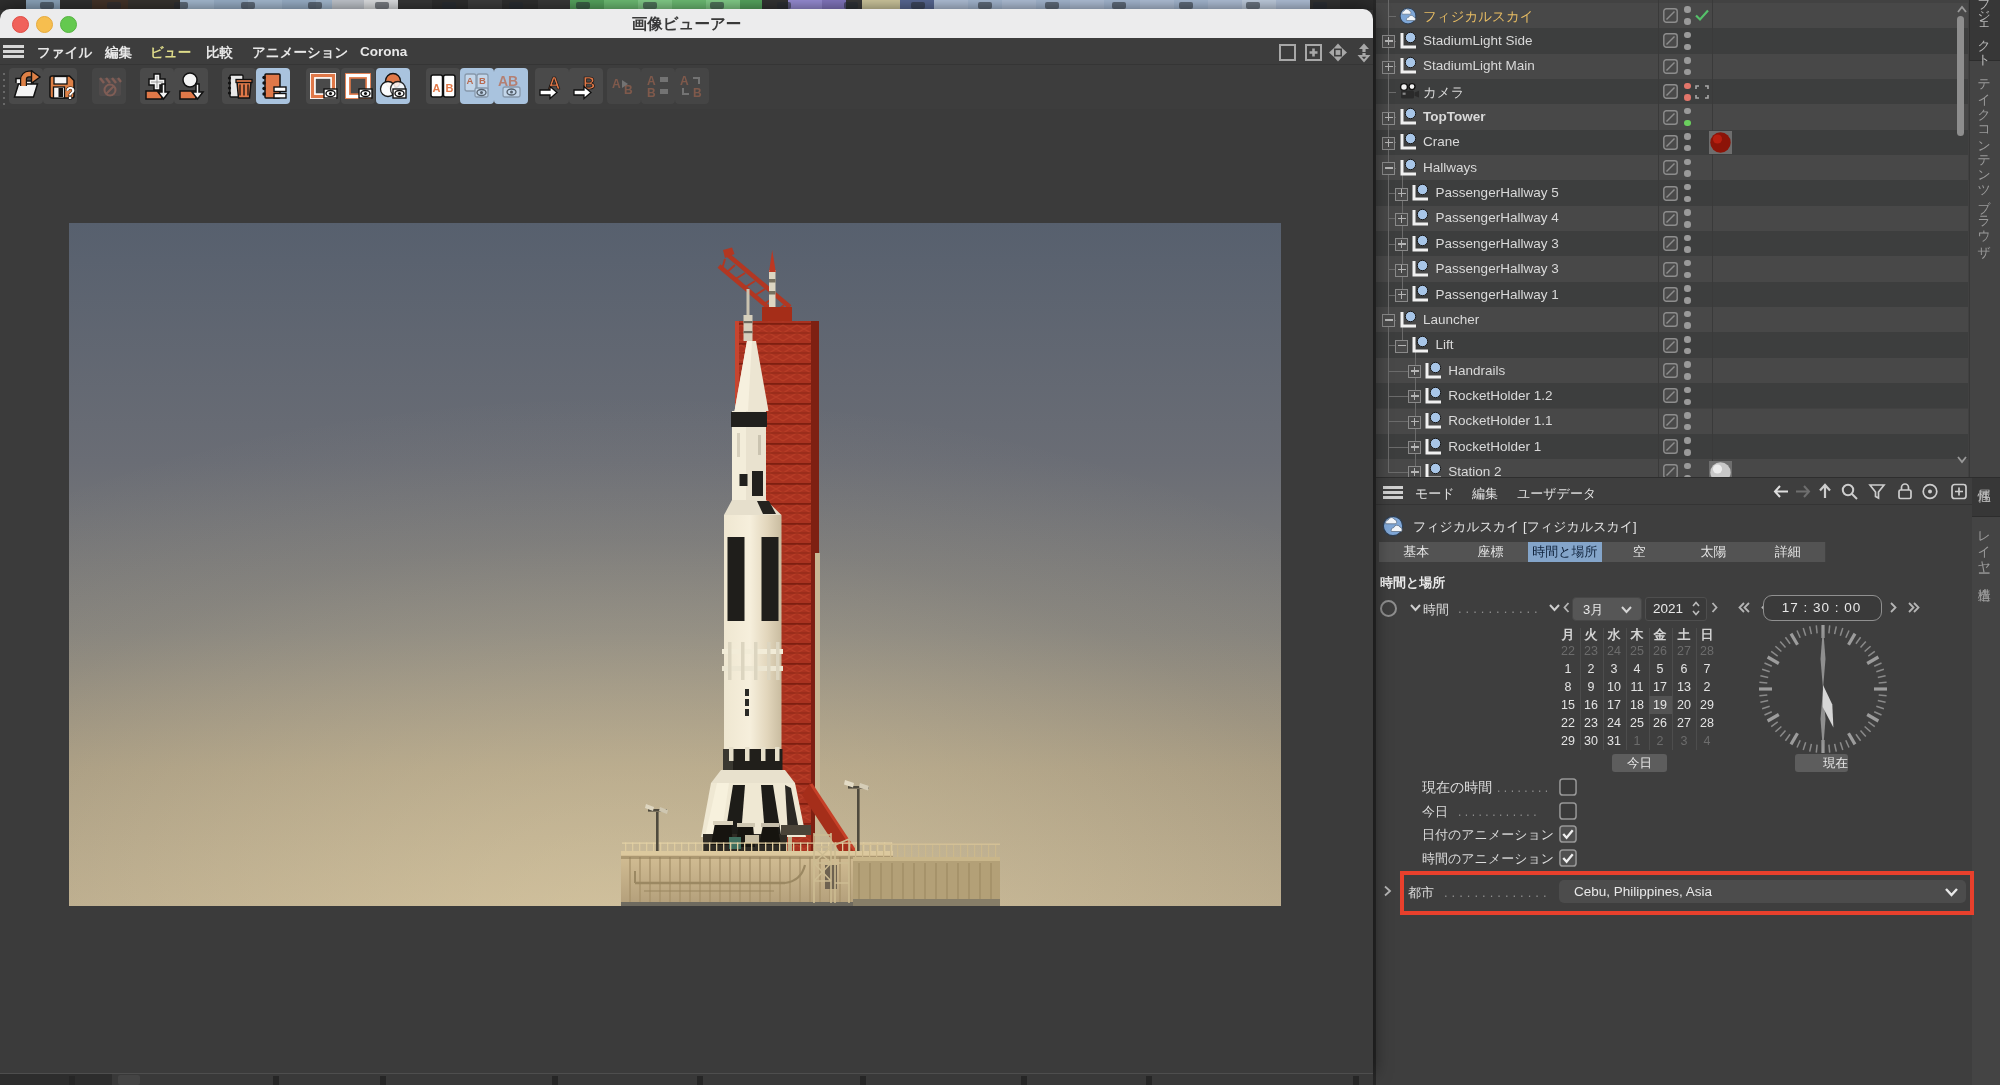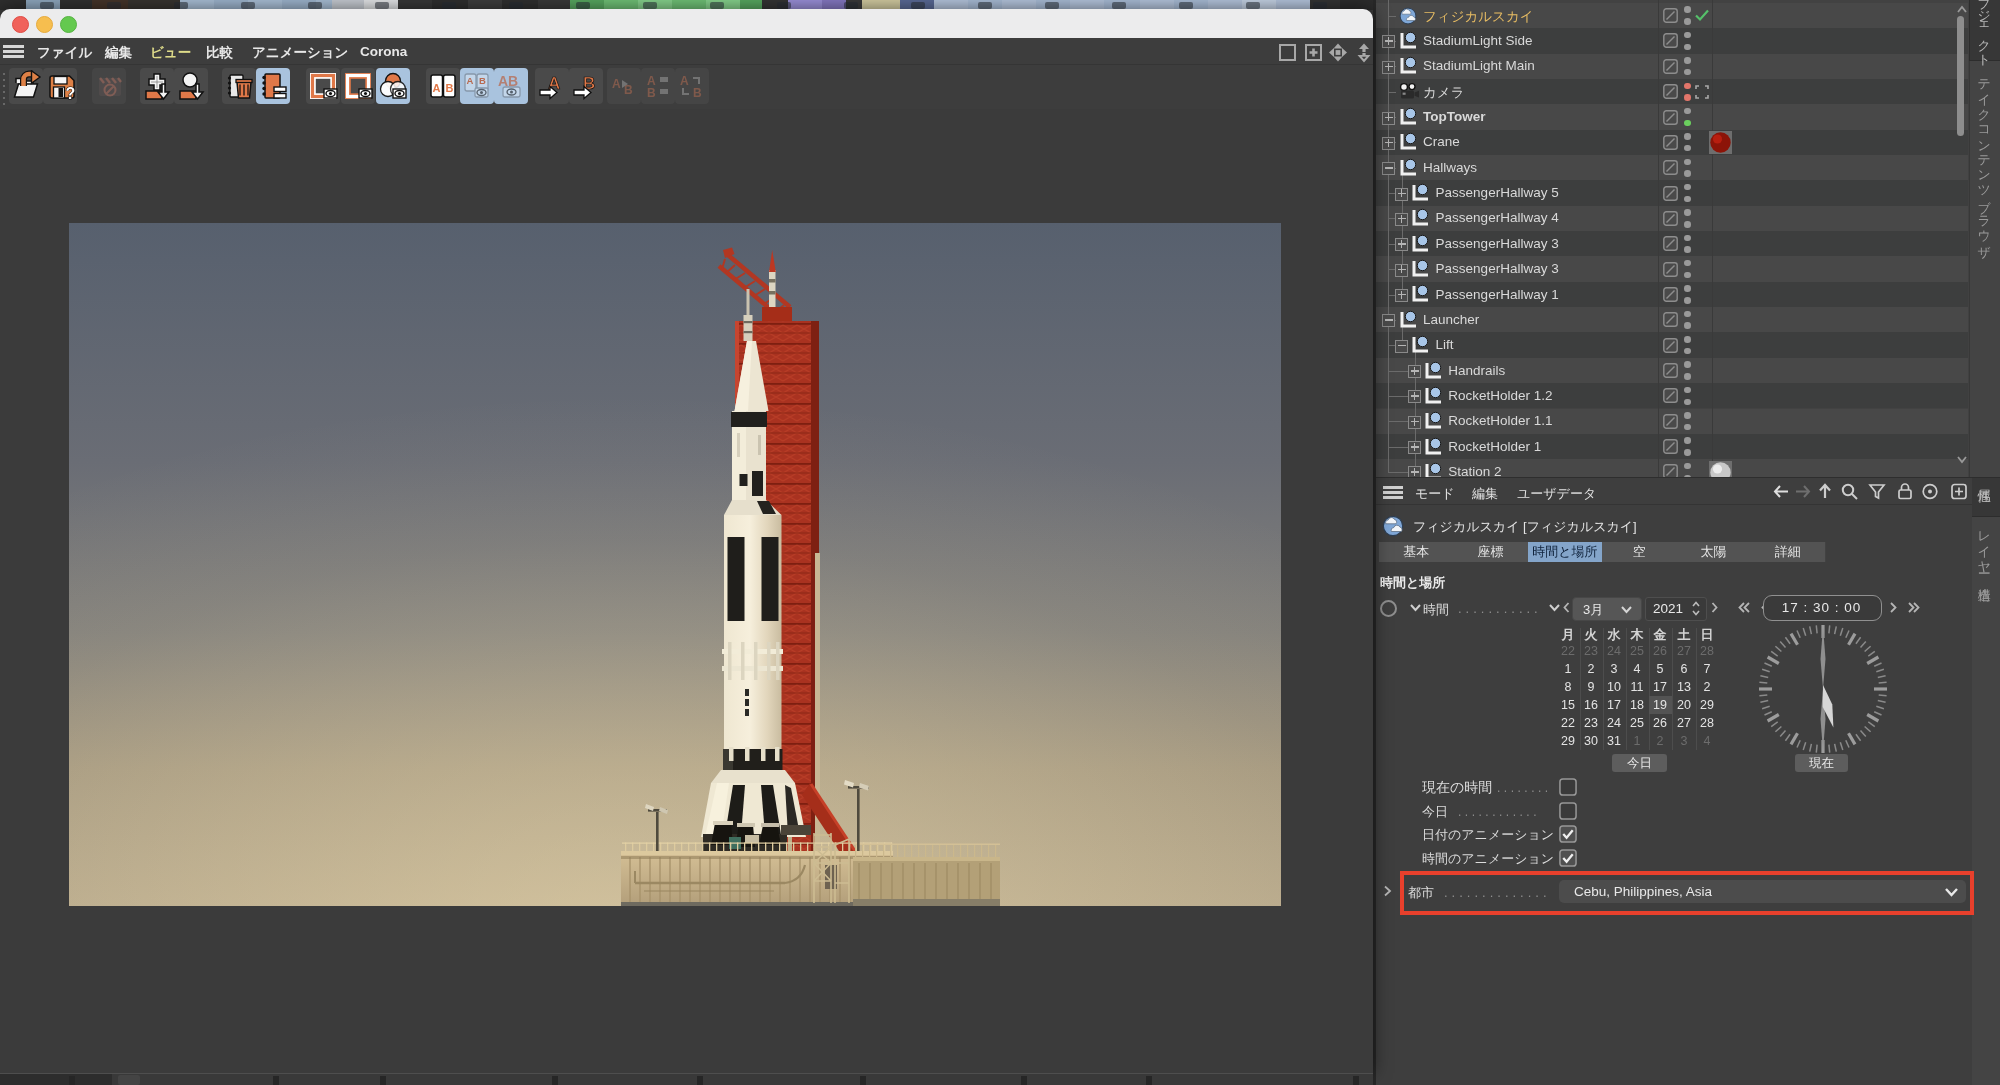--- a/index.html
+++ b/index.html
@@ -607,21 +607,21 @@
       <line x1="37.1" y1="24.7" x2="32.4" y2="18.2" stroke="#8a8a8a" stroke-width="1.5"></line>
       <line x1="44.5" y1="25.8" x2="38.0" y2="14.6" stroke="#9c9c9c" stroke-width="3.2"></line>
       <line x1="47.2" y1="18.8" x2="44.0" y2="11.5" stroke="#8a8a8a" stroke-width="1.5"></line>
       <line x1="52.7" y1="16.7" x2="50.2" y2="9.1" stroke="#8a8a8a" stroke-width="1.5"></line>
       <line x1="58.4" y1="15.2" x2="56.7" y2="7.4" stroke="#8a8a8a" stroke-width="1.5"></line>
       <line x1="64.1" y1="14.3" x2="63.3" y2="6.4" stroke="#8a8a8a" stroke-width="1.5"></line>
       <path d="M70 70 L67.5 40 L70 8 L72.5 40 Z" fill="#8f8f8f"></path>
       <path d="M70 70 L67.5 100 L70 132 L72.5 100 Z" fill="#8f8f8f"></path>
       <path d="M70 66 L79.3 85.4 L80.4 108.6 L69.7 88.0 Z" fill="#d6d6d6"></path>
     </svg>
-    <div class="abs" style="left:419px;top:276px;width:53px;height:18px;background:#5d5d5d;border-radius:3px;color:#e8e8e8;font-size:12.5px;text-align:center;line-height:18px;">現在</div>
+    <div class="abs" style="left:419px;top:276px;width:53px;height:18px;background:#5d5d5d;border-radius:3px;color:#e8e8e8;font-size:12.5px;text-align:right;line-height:18px;">現在</div>
     <div class="abs" style="left:46px;top:301px;font-size:14px;color:#dcdcdc;">現在の時間</div>
     <div class="abs" style="left:121px;top:303px;font-size:12px;letter-spacing:3.5px;color:#8e8e8e;">........</div>
     <svg class="abs" style="left:183px;top:300px" width="18" height="18" viewBox="0 0 19 19">
       <rect x="1" y="1" width="17" height="17" rx="3" fill="#3a3a3a" stroke="#979797" stroke-width="1.6"></rect>
     </svg>
     <div class="abs" style="left:46px;top:325px;font-size:13px;color:#dcdcdc;">今日</div>
     <div class="abs" style="left:82px;top:327px;font-size:12px;letter-spacing:3.5px;color:#8e8e8e;">............</div>
     <svg class="abs" style="left:183px;top:324px" width="18" height="18" viewBox="0 0 19 19">
       <rect x="1" y="1" width="17" height="17" rx="3" fill="#3a3a3a" stroke="#979797" stroke-width="1.6"></rect>
     </svg>
@@ -647,20 +647,21 @@
     <div class="abs" style="left:198px;top:406px;font-size:13.5px;color:#e8e8e8;">Cebu, Philippines, Asia</div>
     <svg class="abs" style="left:568px;top:409px" width="15" height="11" viewBox="0 0 15 11">
       <path d="M2 2 L7.5 8 L13 2" stroke="#e8e8e8" stroke-width="2.4" fill="none"></path>
     </svg>
 </div>
 <div class="abs" style="left:0;top:9px;width:1373px;height:1064px;border-radius:10px 10px 0 0;overflow:hidden;background:#3b3b3b;box-shadow:0 0 18px rgba(0,0,0,.55);">
 <div class="abs" style="left:0;top:0;width:1373px;height:29px;background:#ececed;border-bottom:1px solid #c9c9c9;"></div>
     <div class="abs" style="left:12px;top:7px;width:15px;height:15px;border-radius:50%;background:#f0625b;border:0.5px solid #df4b44;"></div>
     <div class="abs" style="left:36px;top:7px;width:15px;height:15px;border-radius:50%;background:#f6be4f;border:0.5px solid #e5a93c;"></div>
     <div class="abs" style="left:60px;top:7px;width:15px;height:15px;border-radius:50%;background:#64c94f;border:0.5px solid #55b342;"></div>
+    <div class="abs" style="left:0;top:5px;width:1373px;text-align:center;font-size:15.5px;font-weight:bold;color:#393939;">画像ビューアー</div>
     <div class="abs" style="left:0;top:29px;width:1373px;height:26px;background:#3d3d3d;"></div>
     <div class="abs" style="left:3px;top:36px;width:21px;height:3px;background:#d6d6d6;"></div>
     <div class="abs" style="left:3px;top:41px;width:21px;height:3px;background:#d6d6d6;"></div>
     <div class="abs" style="left:3px;top:46px;width:21px;height:3px;background:#d6d6d6;"></div>
     <div class="abs" style="left:37px;top:35px;font-size:13.5px;font-weight:bold;color:#e8e8e8;">ファイル</div>
     <div class="abs" style="left:105px;top:35px;font-size:13.5px;font-weight:bold;color:#e8e8e8;">編集</div>
     <div class="abs" style="left:150px;top:35px;font-size:13.5px;font-weight:bold;color:#dfdc8a;">ビュー</div>
     <div class="abs" style="left:206px;top:35px;font-size:13.5px;font-weight:bold;color:#e8e8e8;">比較</div>
     <div class="abs" style="left:252px;top:35px;font-size:13.5px;font-weight:bold;color:#e8e8e8;">アニメーション</div>
     <div class="abs" style="left:360px;top:35px;font-size:13.5px;font-weight:bold;color:#e8e8e8;">Corona</div>

